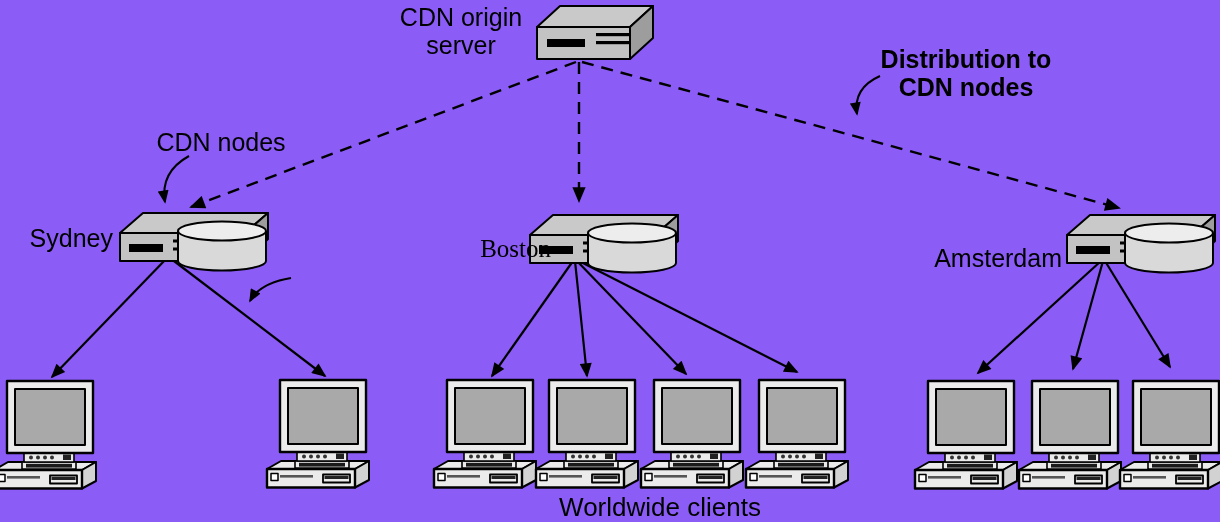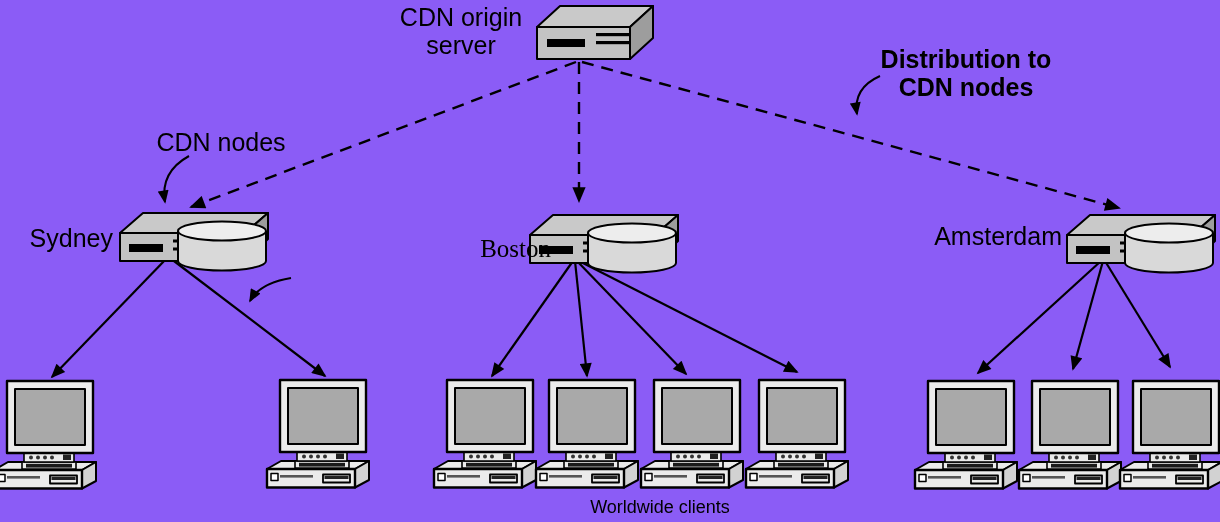--- a/index.html
+++ b/index.html
@@ -12,23 +12,23 @@
     position:absolute;font-size:25px;line-height:28px;
     white-space:pre-line;letter-spacing:0;
   }
   .center{text-align:center;}
   .right{text-align:right;}
   #origin-label{left:370px;top:3px;width:182px;}
   #cdn-node-label{left:150px;top:128px;width:142px;}
   #distribution-label{left:866px;top:45px;width:200px;font-weight:bold;}
   #sydney-label{left:13px;top:224px;width:100px;}
   #boston-label{left:451px;top:235px;width:100px;font-family:Liberation Serif, serif;}
-  #amsterdam-label{left:912px;top:222px;width:150px;}
+  #amsterdam-label{left:912px;top:244px;width:150px;}
   #page-fetch-label{left:287px;top:257px;width:100px;}
-  #worldwide-label{left:505px;top:493px;width:310px;font-size:18px;}
+  #worldwide-label{left:505px;top:493px;width:310px;font-size:26px;}
 </style>
 </head>
 <body>
 
 <div class="stage">
 
   <svg width="1220" height="522" viewBox="0 0 1220 522">
     <defs>
       <marker id="ah" viewBox="0 0 12 10" refX="10.5" refY="5" markerWidth="7.5" markerHeight="5.5" orient="auto">
         <path d="M0,0 L12,5 L0,10 Z" fill="#000"></path>

